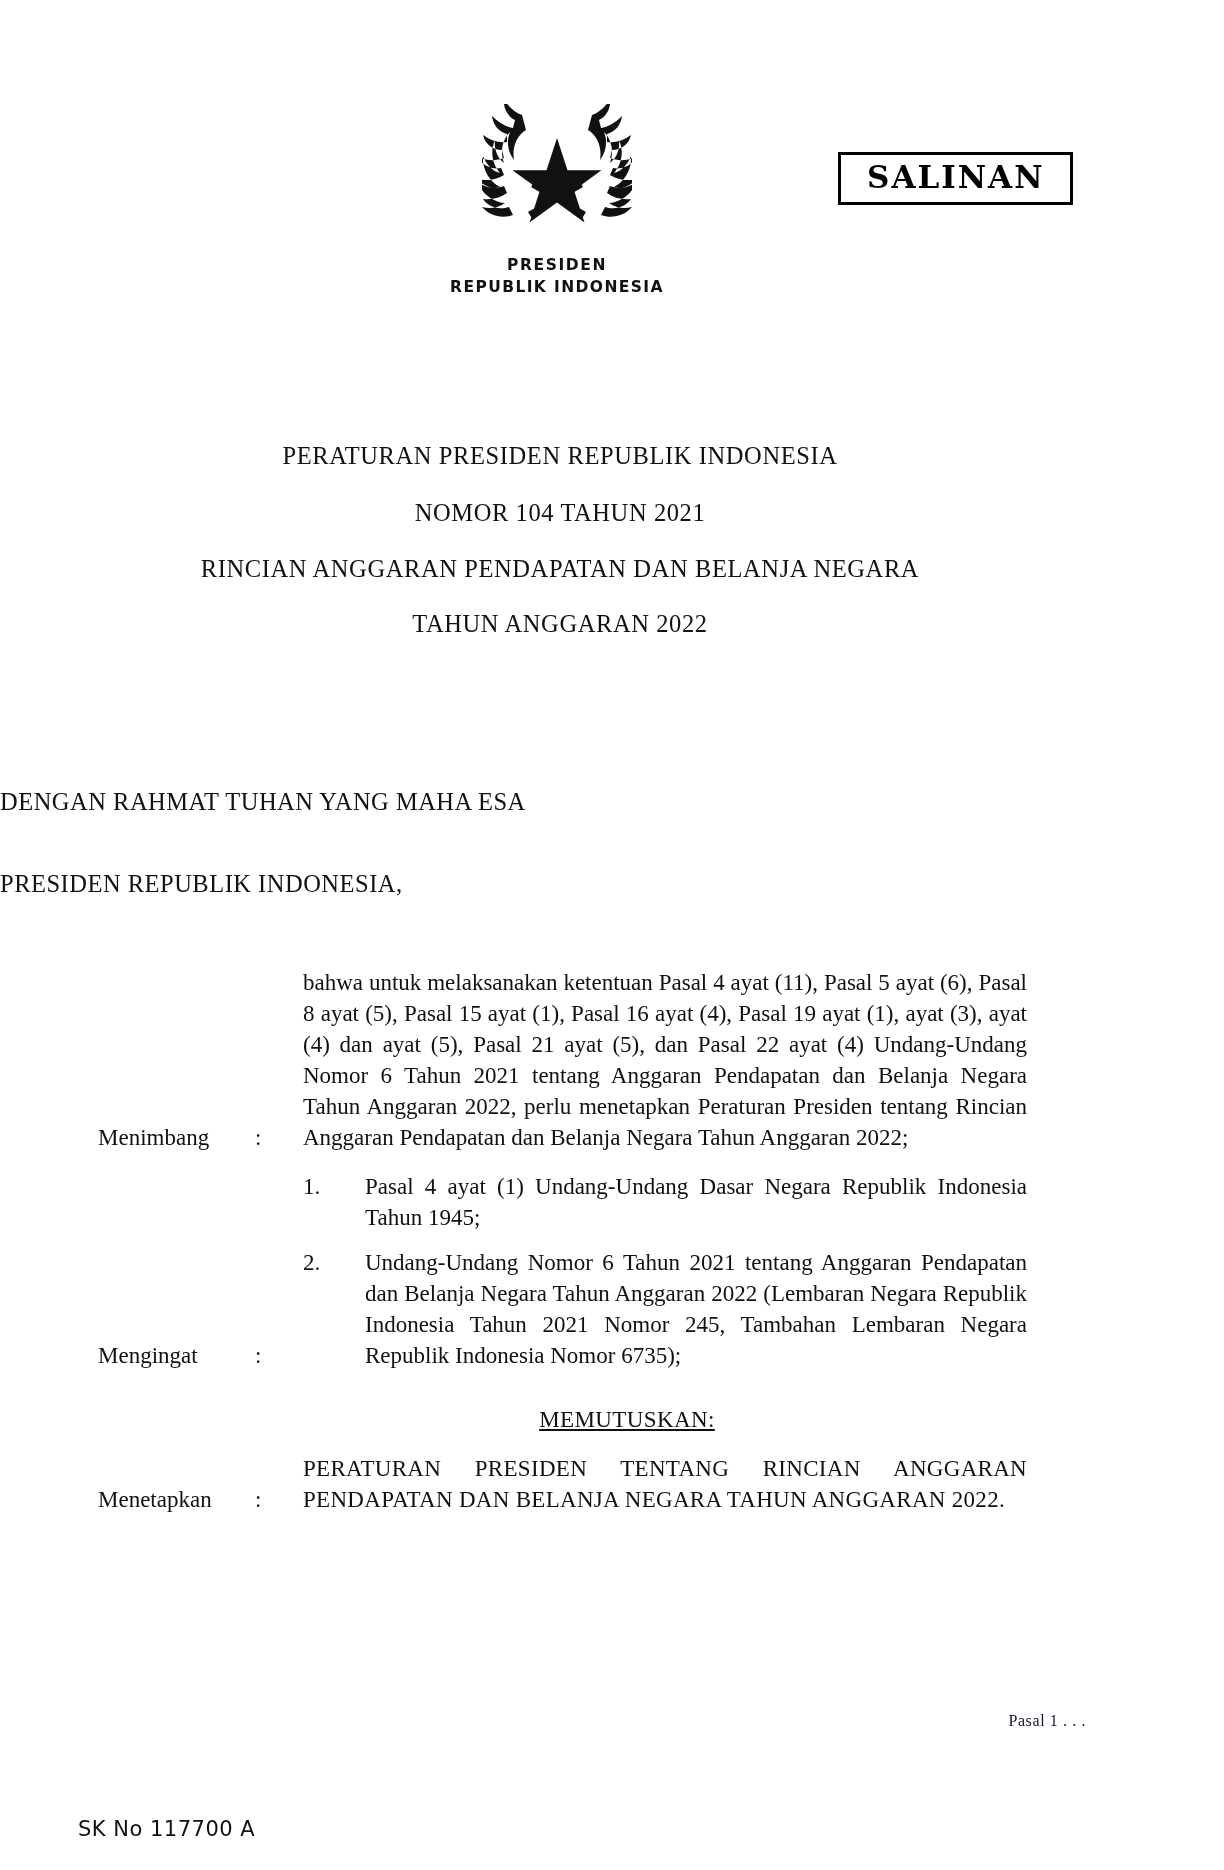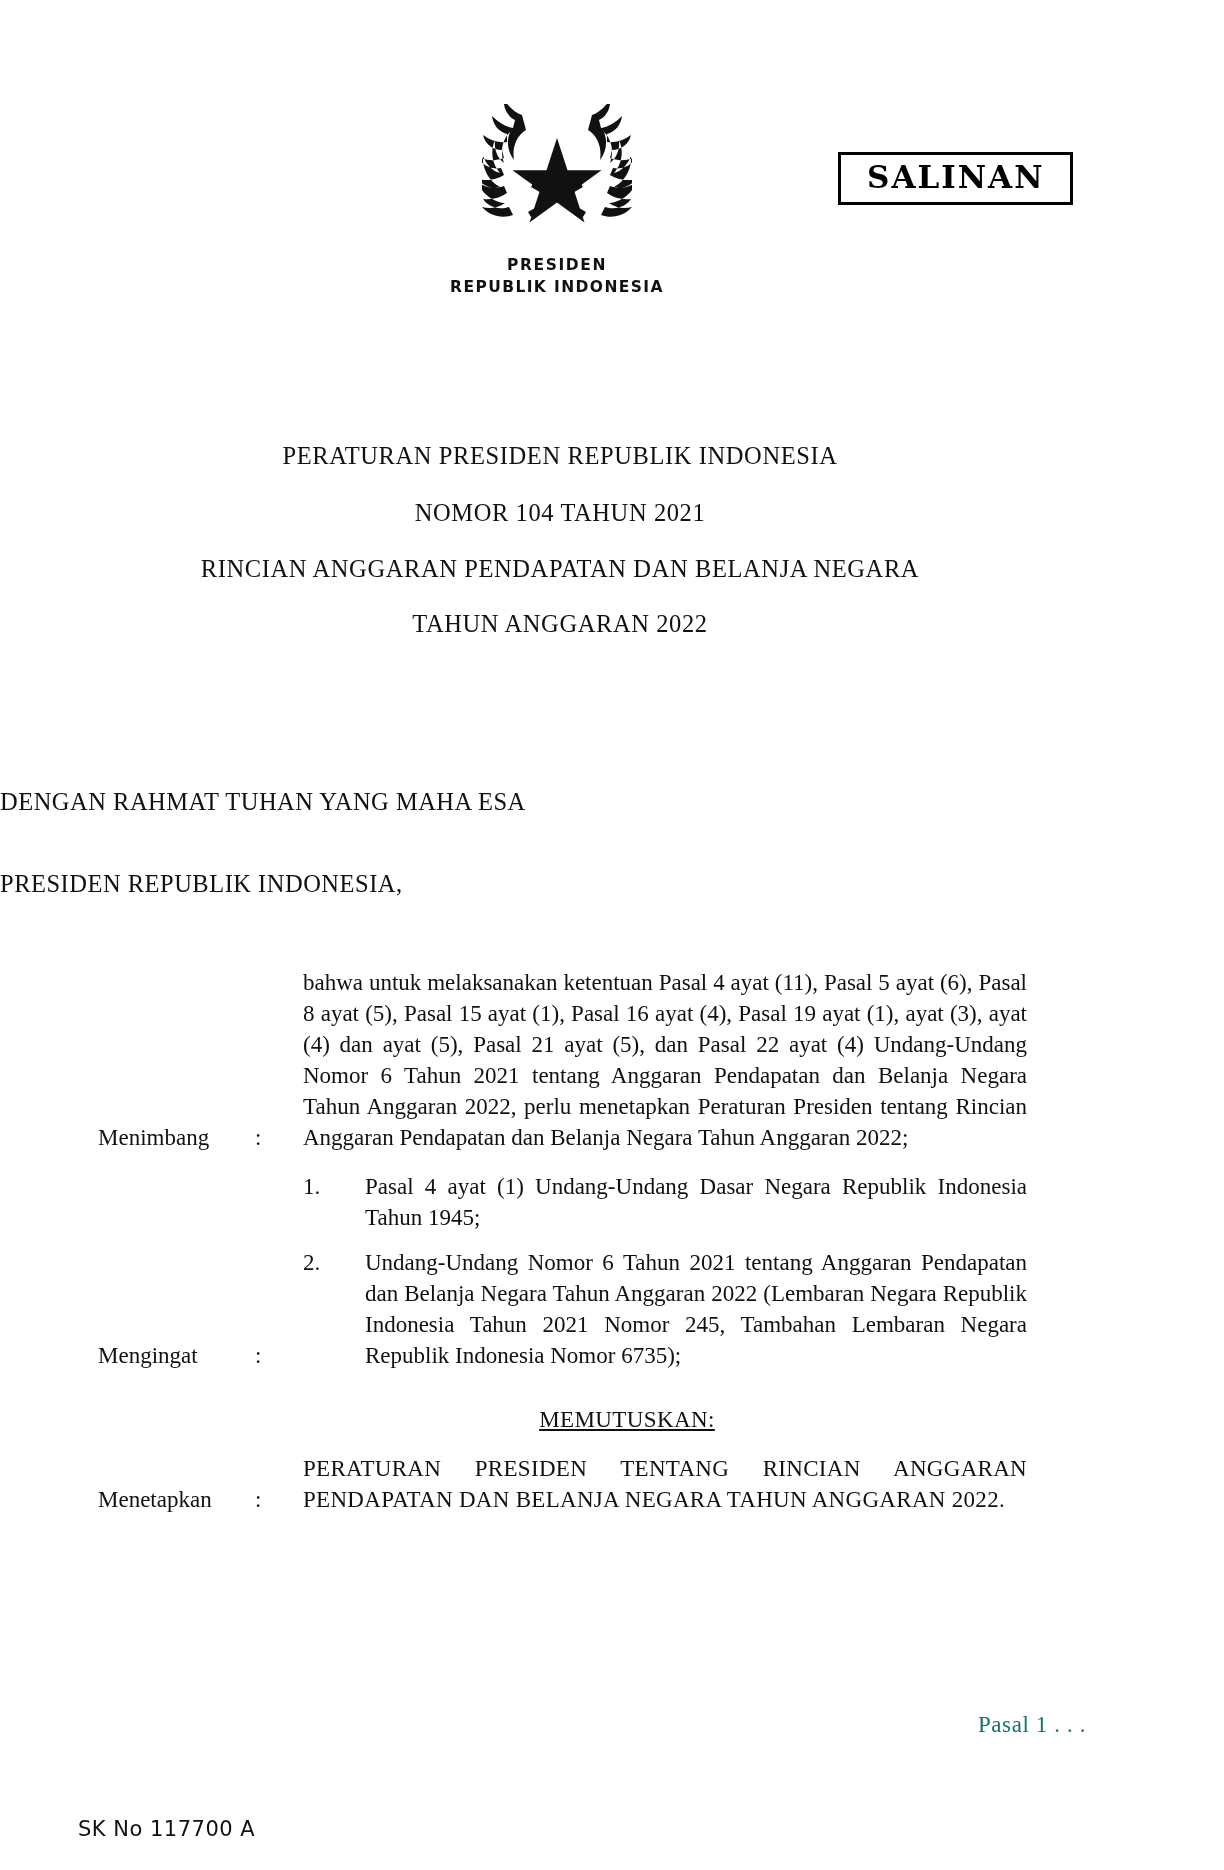--- a/index.html
+++ b/index.html
@@ -174,23 +174,23 @@
     letter-spacing: 0.3px;
   }
 
   
   .pasal-next {
     position: absolute;
     top: 1700px;
     left: 0;
     width: 1086px;
     text-align: right;
-    font-size: 23px;
+    font-size: 16px;
     letter-spacing: 0.6px;
-    color: #0f766e;
+    color: #0f172a;
   }
   .sk-footer {
     position: absolute;
     top: 1805px;
     left: 78px;
     font-family: "DejaVu Sans", sans-serif;
     font-size: 21px;
     letter-spacing: 0.5px;
     color: #111;
   }

